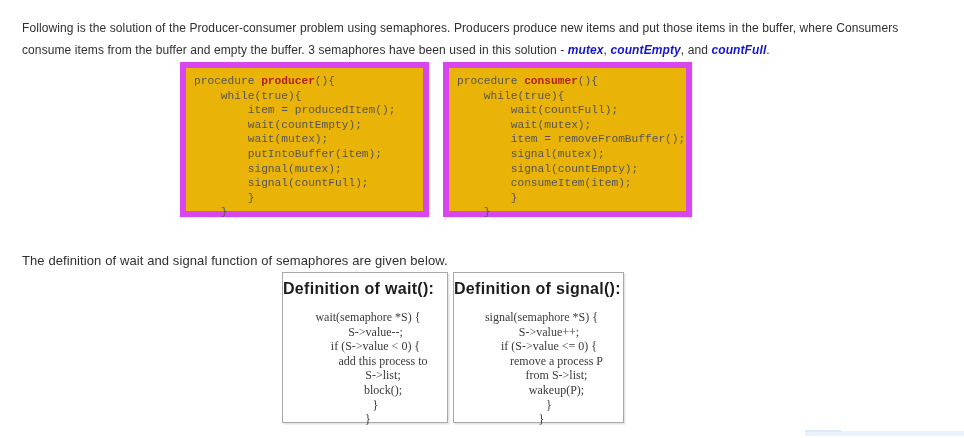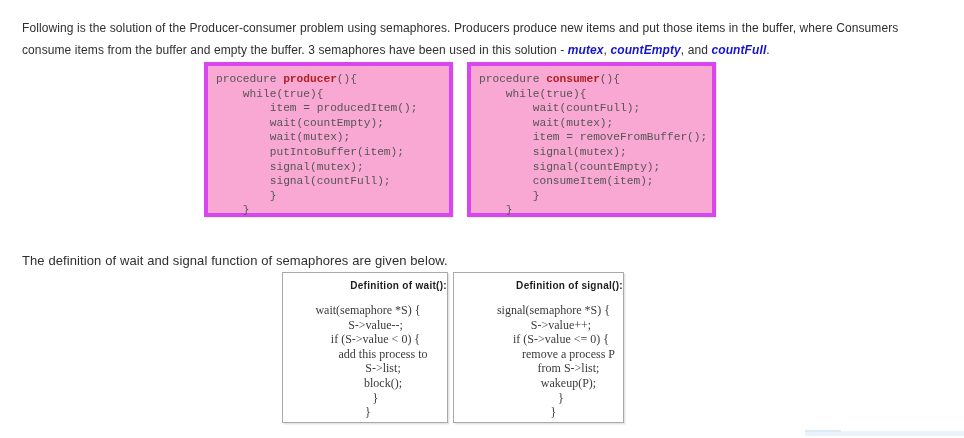--- a/index.html
+++ b/index.html
@@ -41,25 +41,24 @@
     top: 238px;
     font-size: 13px;
     line-height: 20px;
     color: #2f2f2f;
     letter-spacing: .1px;
   }
 
   
   .code-box {
     position: absolute;
-    border: 4px solid #d946ef;
-    background: #f9a8d4;
+    border: 6px solid #d946ef;
+    background: #eab308;
     box-sizing: border-box;
     box-shadow: 1px 1px 0 rgba(0,0,0,0.07);
-    margin-left: 24px;
   }
   #producer-box {
     left: 180px;
     top: 62px;
     width: 249px;
     height: 155px;
   }
   #consumer-box {
     left: 443px;
     top: 62px;
@@ -91,27 +90,26 @@
     left: 282px;
     top: 272px;
     width: 166px;
     height: 151px;
   }
   #signal-box {
     left: 453px;
     top: 272px;
     width: 171px;
     height: 151px;
-    padding-left: 24px;
   }
   .def-title {
-    text-align: right;
+    text-align: left;
     font-family: "Liberation Sans", sans-serif;
     font-weight: bold;
-    font-size: 10px;
+    font-size: 16px;
     color: #1c1c1c;
     letter-spacing: .3px;
     padding-top: 7px;
   }
   .def-body {
     font-family: "Liberation Serif", "DejaVu Serif", serif;
     font-size: 12px;
     line-height: 14.6px;
     color: #3a3a3a;
     padding: 12px 0 0 6px;

